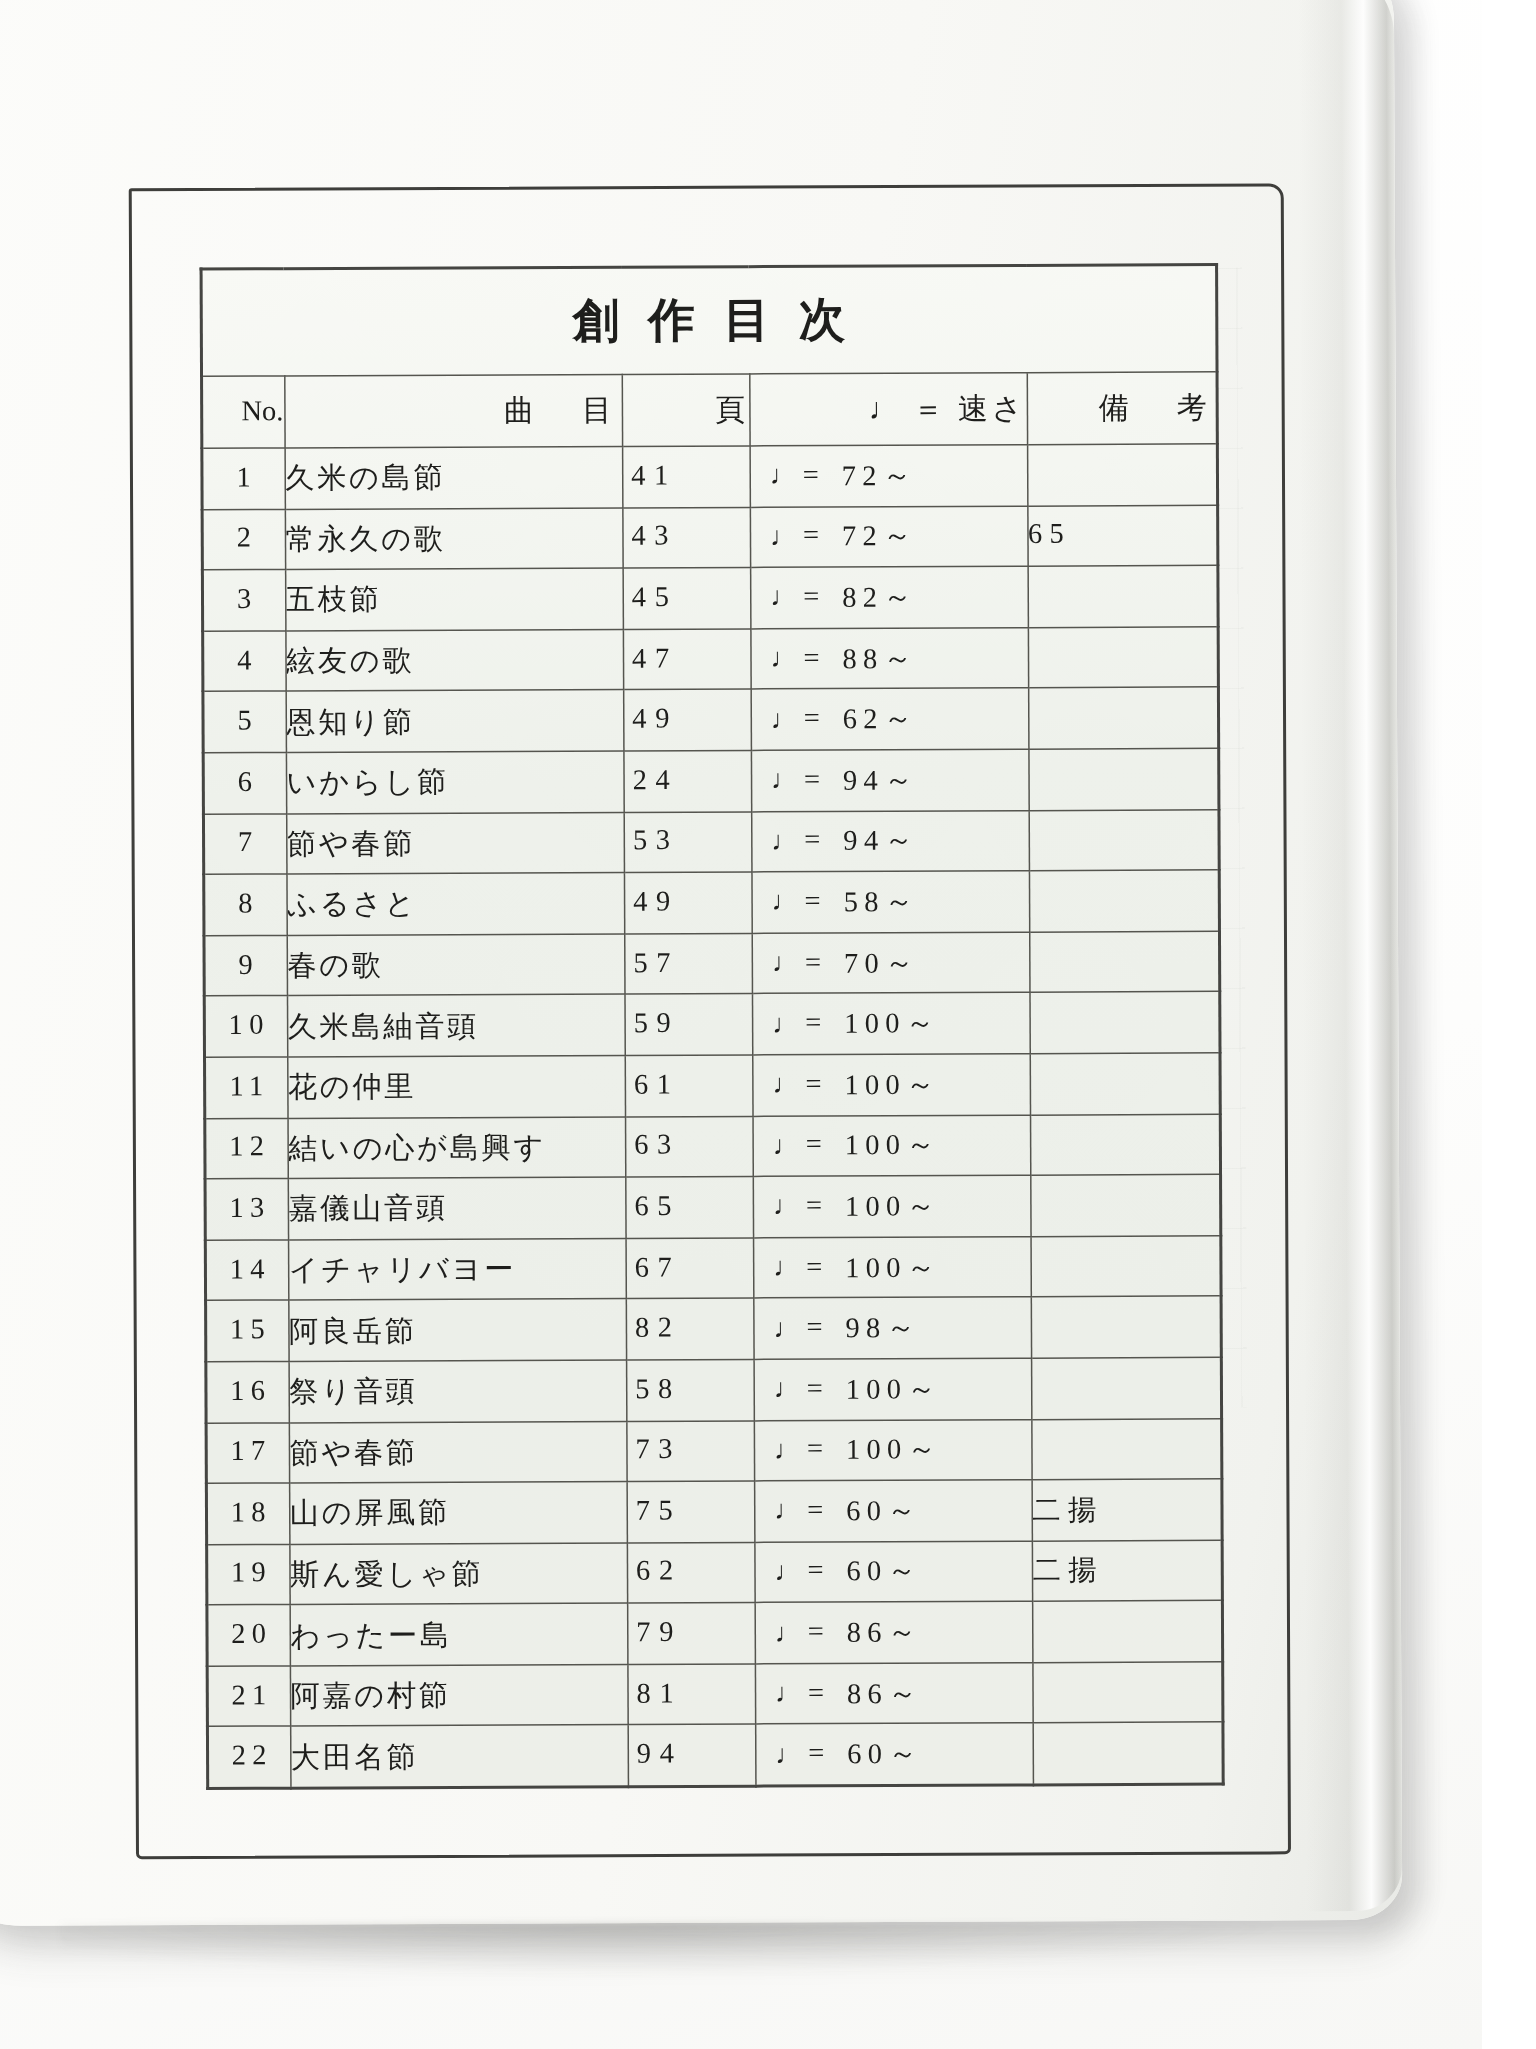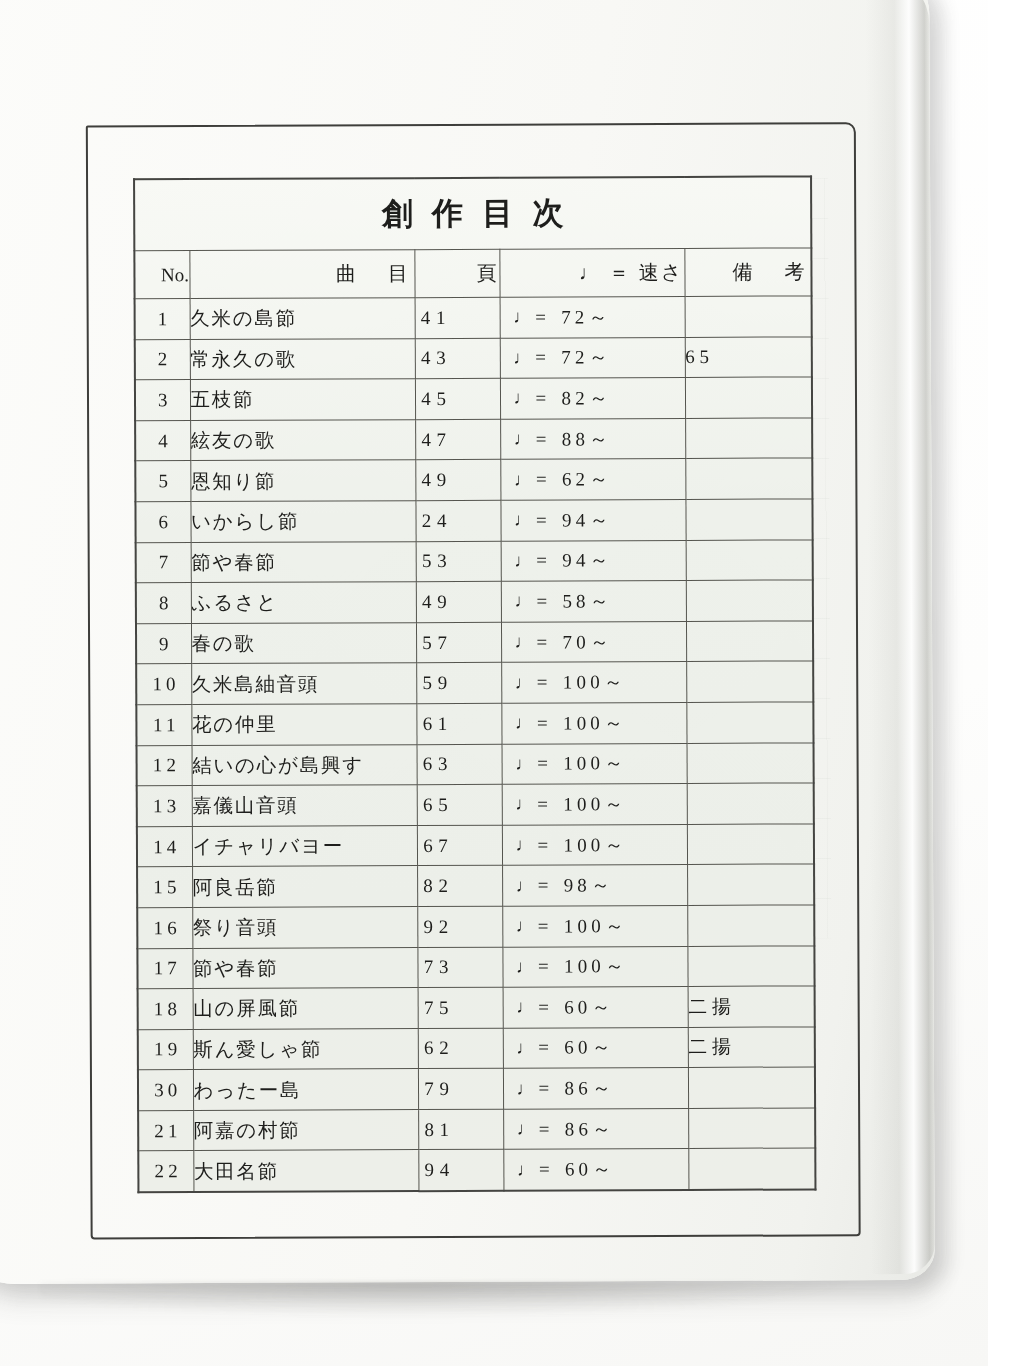--- a/index.html
+++ b/index.html
@@ -356,21 +356,21 @@
                 <span class="tempo-note">♩</span>
                 <span class="tempo-eq">=</span>
                 <span class="tempo-val">98～</span>
               </span>
             </td>
             <td class="c-remark"></td>
           </tr>
           <tr class="data-row">
             <td class="c-no">16</td>
             <td class="c-title">祭り音頭</td>
-            <td class="c-page">92</td>
+            <td class="c-page">58</td>
             <td class="c-tempo">
               <span class="tempo-wrap">
                 <span class="tempo-note">♩</span>
                 <span class="tempo-eq">=</span>
                 <span class="tempo-val">100～</span>
               </span>
             </td>
             <td class="c-remark"></td>
           </tr>
           <tr class="data-row">
@@ -406,21 +406,21 @@
             <td class="c-tempo">
               <span class="tempo-wrap">
                 <span class="tempo-note">♩</span>
                 <span class="tempo-eq">=</span>
                 <span class="tempo-val">60～</span>
               </span>
             </td>
             <td class="c-remark">二揚</td>
           </tr>
           <tr class="data-row">
-            <td class="c-no">30</td>
+            <td class="c-no">20</td>
             <td class="c-title">わったー島</td>
             <td class="c-page">79</td>
             <td class="c-tempo">
               <span class="tempo-wrap">
                 <span class="tempo-note">♩</span>
                 <span class="tempo-eq">=</span>
                 <span class="tempo-val">86～</span>
               </span>
             </td>
             <td class="c-remark"></td>

